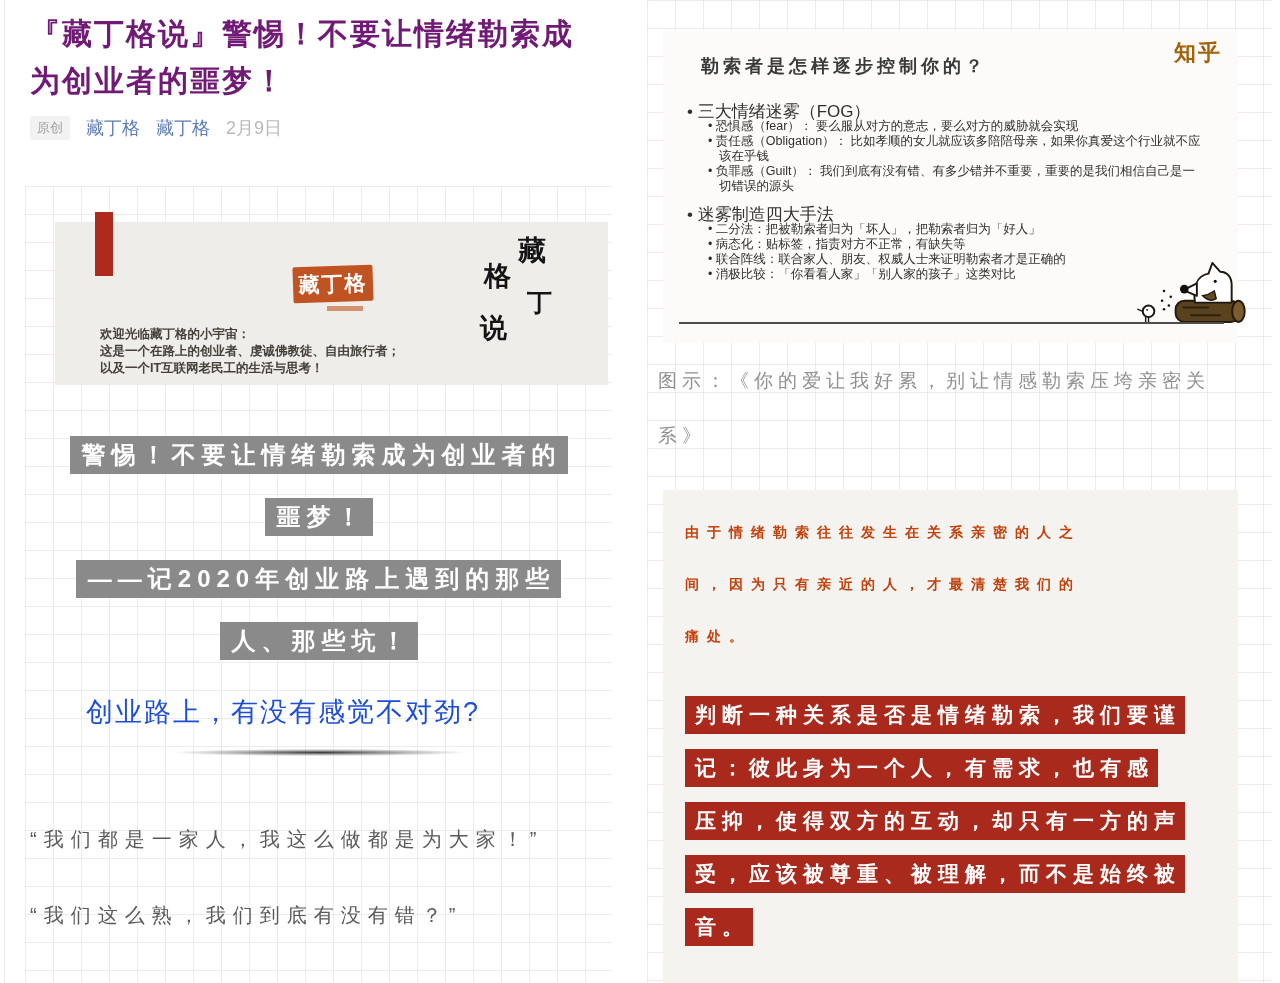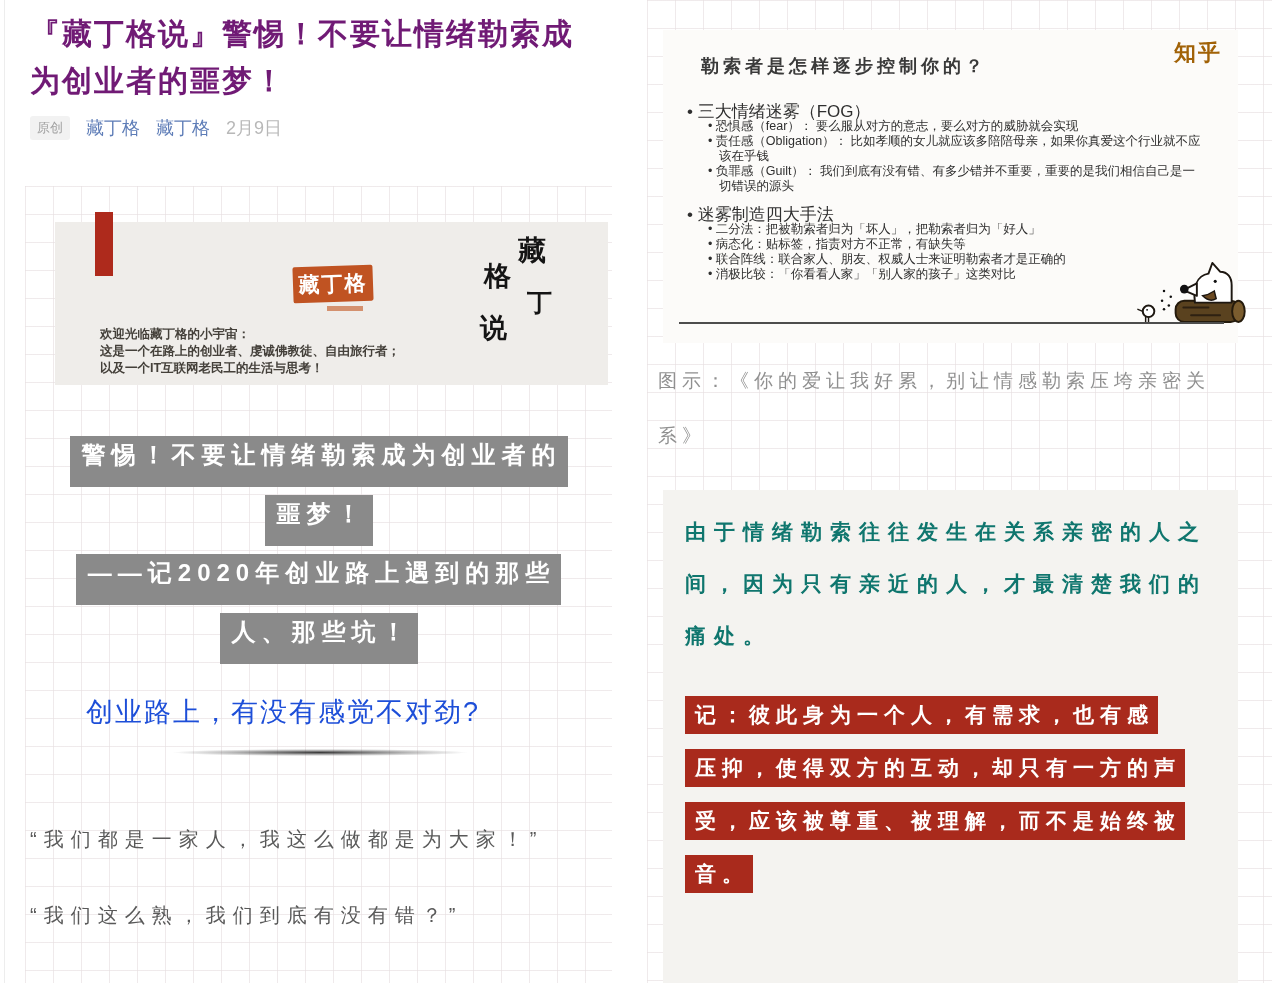--- a/index.html
+++ b/index.html
@@ -29,21 +29,21 @@
   .seal-sub{position:absolute;left:272px;top:84px;width:36px;height:5px;background:#c2531d;opacity:.6;}
   .vchars span{position:absolute;color:#141414;font-family:"DejaVu Serif","Liberation Serif",serif;font-weight:700;}
   .vc1{left:463px;top:10px;font-size:28px;}
   .vc2{left:472px;top:64px;font-size:25px;}
   .vc3{left:429px;top:36px;font-size:27px;}
   .vc4{left:425px;top:88px;font-size:27px;}
   .welcome{position:absolute;left:45px;top:104px;font-size:12.5px;line-height:17px;color:#44403a;font-weight:600;}
 
   .hl-block{position:absolute;left:25px;top:436px;width:587px;text-align:center;}
   .hl-line{display:inline-block;background:#8a8a8a;color:#fff;font-size:24px;font-weight:700;
-           letter-spacing:6px;line-height:33px;padding:2px 6px 16px 12px;margin-bottom:8px;}
+           letter-spacing:6px;line-height:33px;padding:2px 6px 3px 12px;margin-bottom:24px;}
 
   .red-heading{position:absolute;left:86px;top:694px;font-size:27px;font-weight:400;color:#1d4ed8;letter-spacing:2px;}
   .shadow-divider{position:absolute;left:115px;top:748px;width:410px;height:9px;
         background:radial-gradient(ellipse 50% 55% at 50% 50%, rgba(25,25,25,.85) 0%, rgba(70,70,70,.35) 45%, rgba(120,120,120,0) 72%);}
 
   .quote{position:absolute;left:30px;font-size:20px;color:#595959;letter-spacing:7px;}
   .q1{top:826px;} .q2{top:902px;}
 
   
   .grid-right{position:absolute;left:647px;top:0;width:625px;height:983px;}
@@ -57,21 +57,21 @@
   .bg-title::before{content:"•  ";}
   .bitem{padding-left:32px;text-indent:-11px;}
   .bitem::before{content:"•  ";}
   .dog{position:absolute;left:472px;top:222px;width:116px;height:78px;}
   .sline{position:absolute;left:16px;bottom:19px;width:545px;height:2px;background:#4d4d4d;}
 
   .cap{position:absolute;left:658px;font-size:19px;color:#909090;letter-spacing:5px;white-space:nowrap;}
   .cap-l1{top:368px;} .cap-l2{top:423px;}
 
   .panel{position:absolute;left:663px;top:490px;width:575px;height:493px;background:#f4f3f0;}
-  .redpara{position:absolute;left:22px;top:16px;width:540px;font-size:21px;font-weight:700;color:#0f766e;
+  .redpara{position:absolute;left:22px;top:16px;width:540px;font-size:14px;font-weight:700;color:#c2410c;
            letter-spacing:8px;line-height:52px;}
   .emph{position:absolute;left:22px;top:206px;width:545px;}
   .emph-row{height:53px;}
   .emph-line{display:inline-block;background:#a92a1c;color:#fff;font-size:21px;font-weight:700;
              letter-spacing:6px;line-height:34px;padding:2px 4px 2px 10px;}
 </style>
 </head>
 <body>
 
 <div class="page">
@@ -167,19 +167,20 @@
   <div class="cap cap-l1">图示：《你的爱让我好累，别让情感勒索压垮亲密关</div>
   <div class="cap cap-l2">系》</div>
 
   <div class="panel">
     <div class="redpara">
       <div>由于情绪勒索往往发生在关系亲密的人之</div>
       <div>间，因为只有亲近的人，才最清楚我们的</div>
       <div>痛处。</div>
     </div>
     <div class="emph">
+      <div class="emph-row"><span class="emph-line">判断一种关系是否是情绪勒索，我们要谨</span></div>
       <div class="emph-row"><span class="emph-line">记：彼此身为一个人，有需求，也有感</span></div>
       <div class="emph-row"><span class="emph-line">压抑，使得双方的互动，却只有一方的声</span></div>
       <div class="emph-row"><span class="emph-line">受，应该被尊重、被理解，而不是始终被</span></div>
       <div class="emph-row"><span class="emph-line">音。</span></div>
     </div>
   </div>
 </div>
 
 </body></html>

